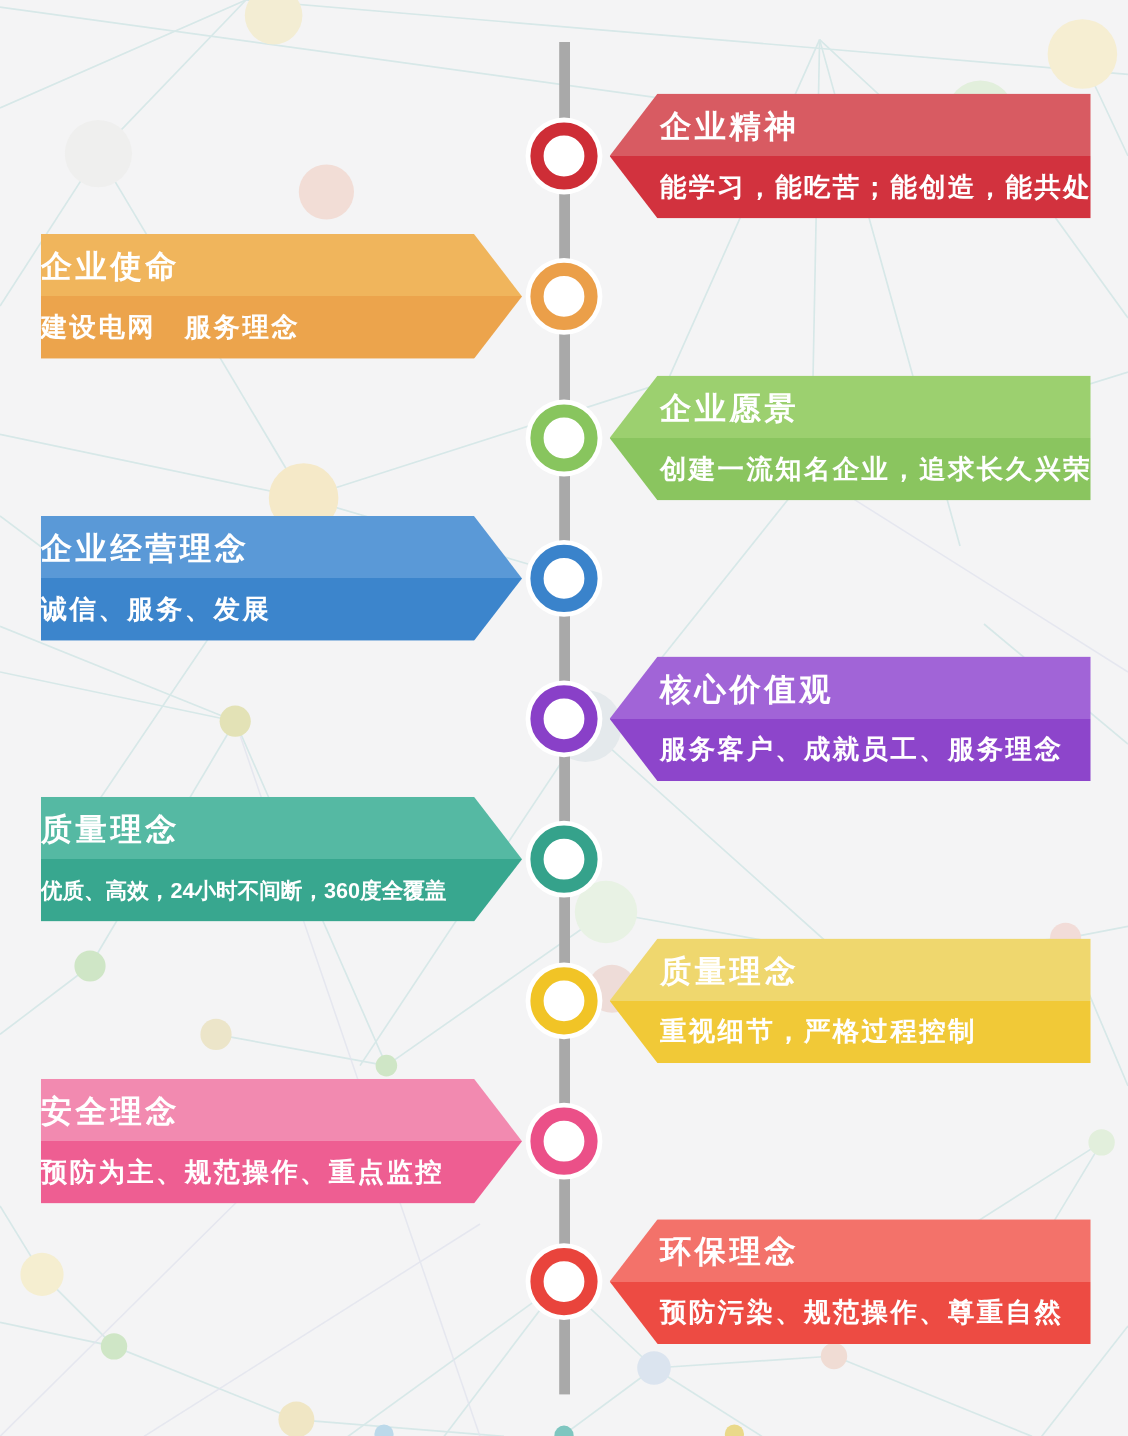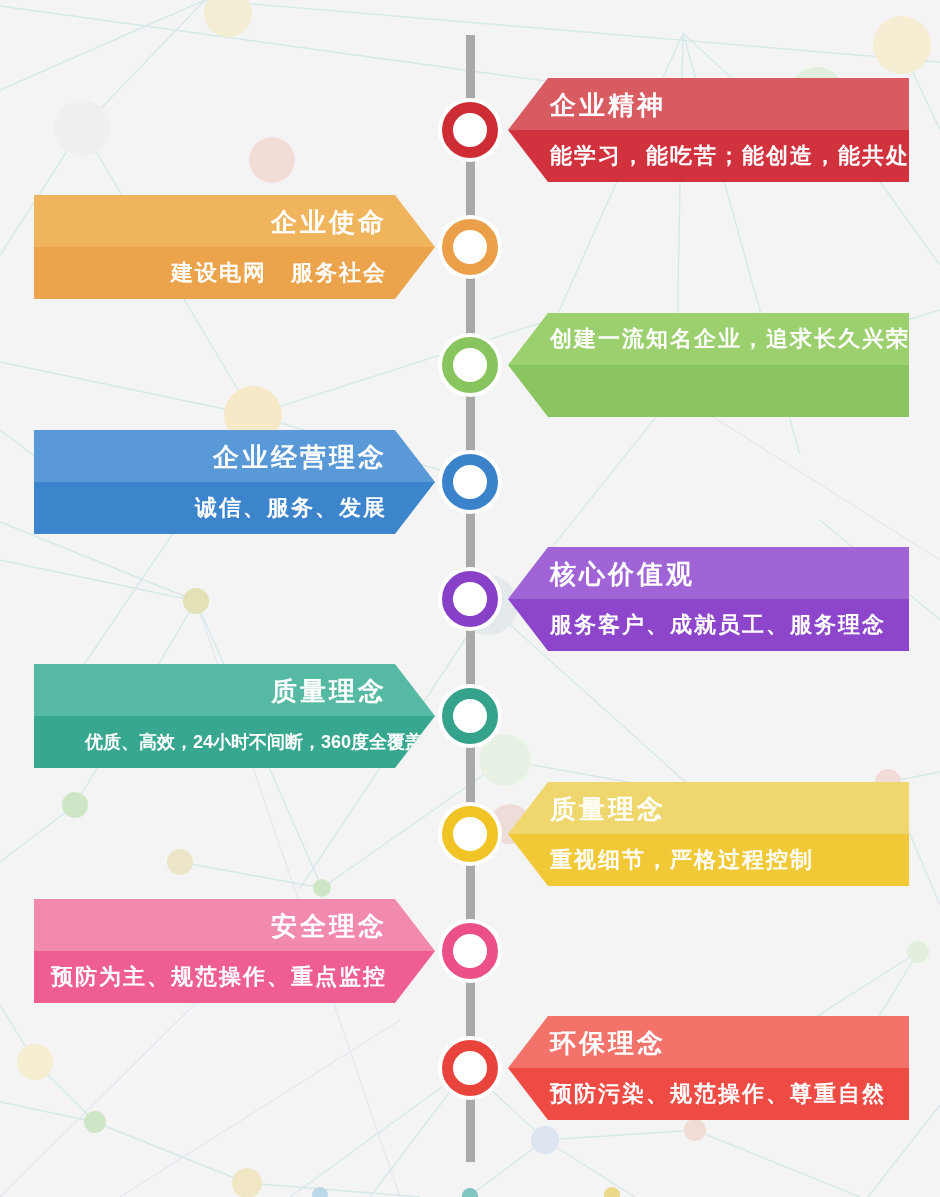--- a/index.html
+++ b/index.html
@@ -20,21 +20,21 @@
     left:508px;
     clip-path:polygon(40px 0,100% 0,100% 100%,40px 100%,0 50%);
   }
   .item.left .banner{
     left:34px;
     clip-path:polygon(0 0,361px 0,100% 50%,361px 100%,0 100%);
   }
   .title{height:52px;line-height:55px;font-size:26px;font-weight:bold;letter-spacing:3px;white-space:nowrap;}
   .subtitle{height:52px;line-height:52px;font-size:22px;font-weight:bold;letter-spacing:2px;white-space:nowrap;}
   .item.right .title,.item.right .subtitle{padding-left:42px;text-align:left;}
-  .item.left .title,.item.left .subtitle{padding-right:48px;text-align:right;}
+  .item.left .title,.item.left .subtitle{padding-right:48px;text-align:left;}
   .item.left .subtitle.long{font-size:18px;letter-spacing:0;padding-right:12px;}
   .node{
     position:absolute;left:442px;top:-28px;width:34px;height:34px;border-radius:50%;
     background:#fff;border:11px solid var(--ring);box-shadow:0 0 0 4px #fff;
   }
 </style>
 </head>
 <body style="background: rgb(244, 244, 245);">
 
 <svg id="bg" viewBox="0 0 940 1197" xmlns="http://www.w3.org/2000/svg" aria-hidden="true">
@@ -131,27 +131,28 @@
     <div class="banner">
       <div class="title">企业精神</div>
       <div class="subtitle">能学习，能吃苦；能创造，能共处</div>
     </div>
     <div class="node"></div>
   </div>
 
   <div class="item left" style="top: 247px; --light: #f0b55c; --dark: #eca44c; --ring: #eb9f49;">
     <div class="banner">
       <div class="title">企业使命</div>
-      <div class="subtitle">建设电网　服务社会</div>
+      <div class="subtitle">建设电网　服务理念</div>
     </div>
     <div class="node"></div>
   </div>
 
   <div class="item right" style="top: 365px; --light: #9cd06f; --dark: #8ac55f; --ring: #88c55e;">
     <div class="banner">
+      <div class="title">企业愿景</div>
       <div class="subtitle">创建一流知名企业，追求长久兴荣</div>
     </div>
     <div class="node"></div>
   </div>
 
   <div class="item left" style="top: 482px; --light: #5a99d7; --dark: #3c85cc; --ring: #3a83cb;">
     <div class="banner">
       <div class="title">企业经营理念</div>
       <div class="subtitle">诚信、服务、发展</div>
     </div>

